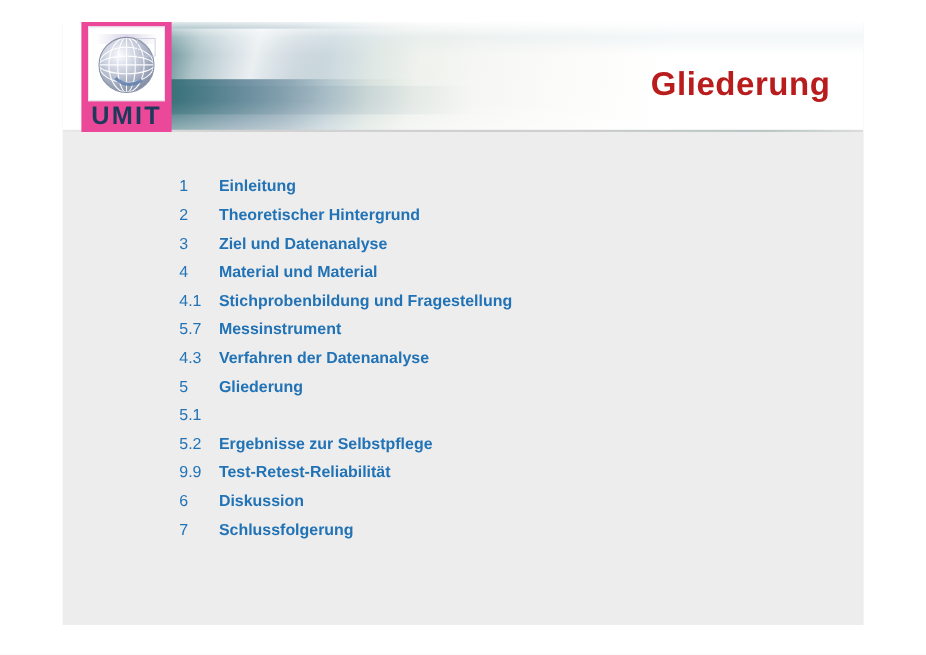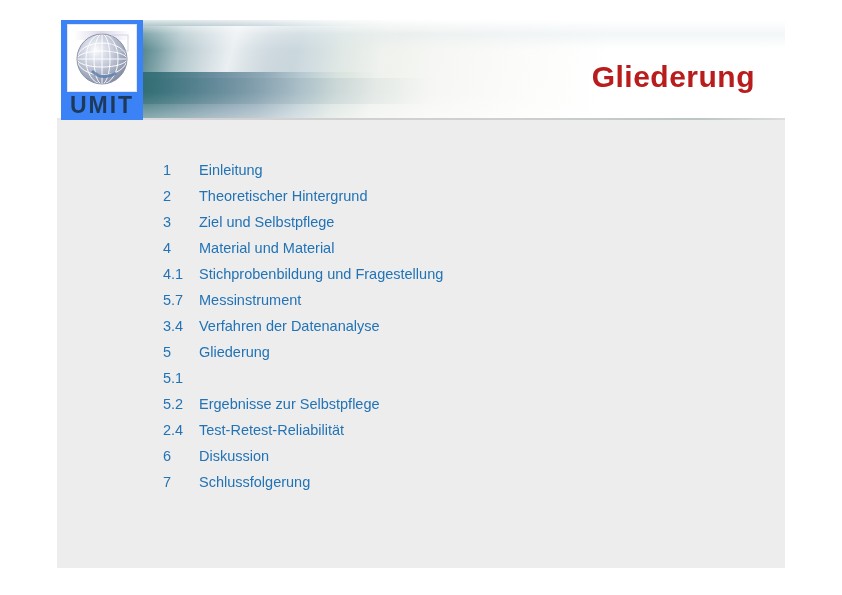--- a/index.html
+++ b/index.html
@@ -100,25 +100,25 @@
         #e9e9e9 0%,
         #d2d2d2 20%,
         #cfcfcf 62%,
         #b9c7c5 88%,
         #dcdcdc 100%);
   }
 
   
   .logo {
     position: absolute;
-    left: 4px;
+    left: 17px;
     top: 0px;
     width: 82px;
     height: 102px;
-    background: #3b82f6;
+    background: #ec4899;
     z-index: 4;
   }
   .logo-mark {
     position: absolute;
     left: 6px;
     top: 4px;
     width: 70px;
     height: 68px;
     background: #ffffff;
     border: 1px solid #e4e4ea;
@@ -178,20 +178,21 @@
     font-size: 14.5px;
     white-space: nowrap;
   }
   .outline-num {
     width: 36px;
     flex: 0 0 36px;
     color: #2273b6;
   }
   .outline-label {
     color: #2273b6;
+    font-weight: bold;
   }
 </style>
 </head>
 <body>
 
 <div class="slide">
 
   <div class="header">
 
     <div class="banner"></div>
@@ -241,51 +242,51 @@
         <div class="outline-row">
           <span class="outline-num">1</span>
           <span class="outline-label">Einleitung</span>
         </div>
         <div class="outline-row">
           <span class="outline-num">2</span>
           <span class="outline-label">Theoretischer Hintergrund</span>
         </div>
         <div class="outline-row">
           <span class="outline-num">3</span>
-          <span class="outline-label">Ziel und Selbstpflege</span>
+          <span class="outline-label">Ziel und Datenanalyse</span>
         </div>
         <div class="outline-row">
           <span class="outline-num">4</span>
           <span class="outline-label">Material und Material</span>
         </div>
         <div class="outline-row">
           <span class="outline-num">4.1</span>
           <span class="outline-label">Stichprobenbildung und Fragestellung</span>
         </div>
         <div class="outline-row">
           <span class="outline-num">5.7</span>
           <span class="outline-label">Messinstrument</span>
         </div>
         <div class="outline-row">
-          <span class="outline-num">3.4</span>
+          <span class="outline-num">4.3</span>
           <span class="outline-label">Verfahren der Datenanalyse</span>
         </div>
         <div class="outline-row">
           <span class="outline-num">5</span>
           <span class="outline-label">Gliederung</span>
         </div>
         <div class="outline-row">
           <span class="outline-num">5.1</span>
         </div>
         <div class="outline-row">
           <span class="outline-num">5.2</span>
           <span class="outline-label">Ergebnisse zur Selbstpflege</span>
         </div>
         <div class="outline-row">
-          <span class="outline-num">2.4</span>
+          <span class="outline-num">9.9</span>
           <span class="outline-label">Test-Retest-Reliabilität</span>
         </div>
         <div class="outline-row">
           <span class="outline-num">6</span>
           <span class="outline-label">Diskussion</span>
         </div>
         <div class="outline-row">
           <span class="outline-num">7</span>
           <span class="outline-label">Schlussfolgerung</span>
         </div>

